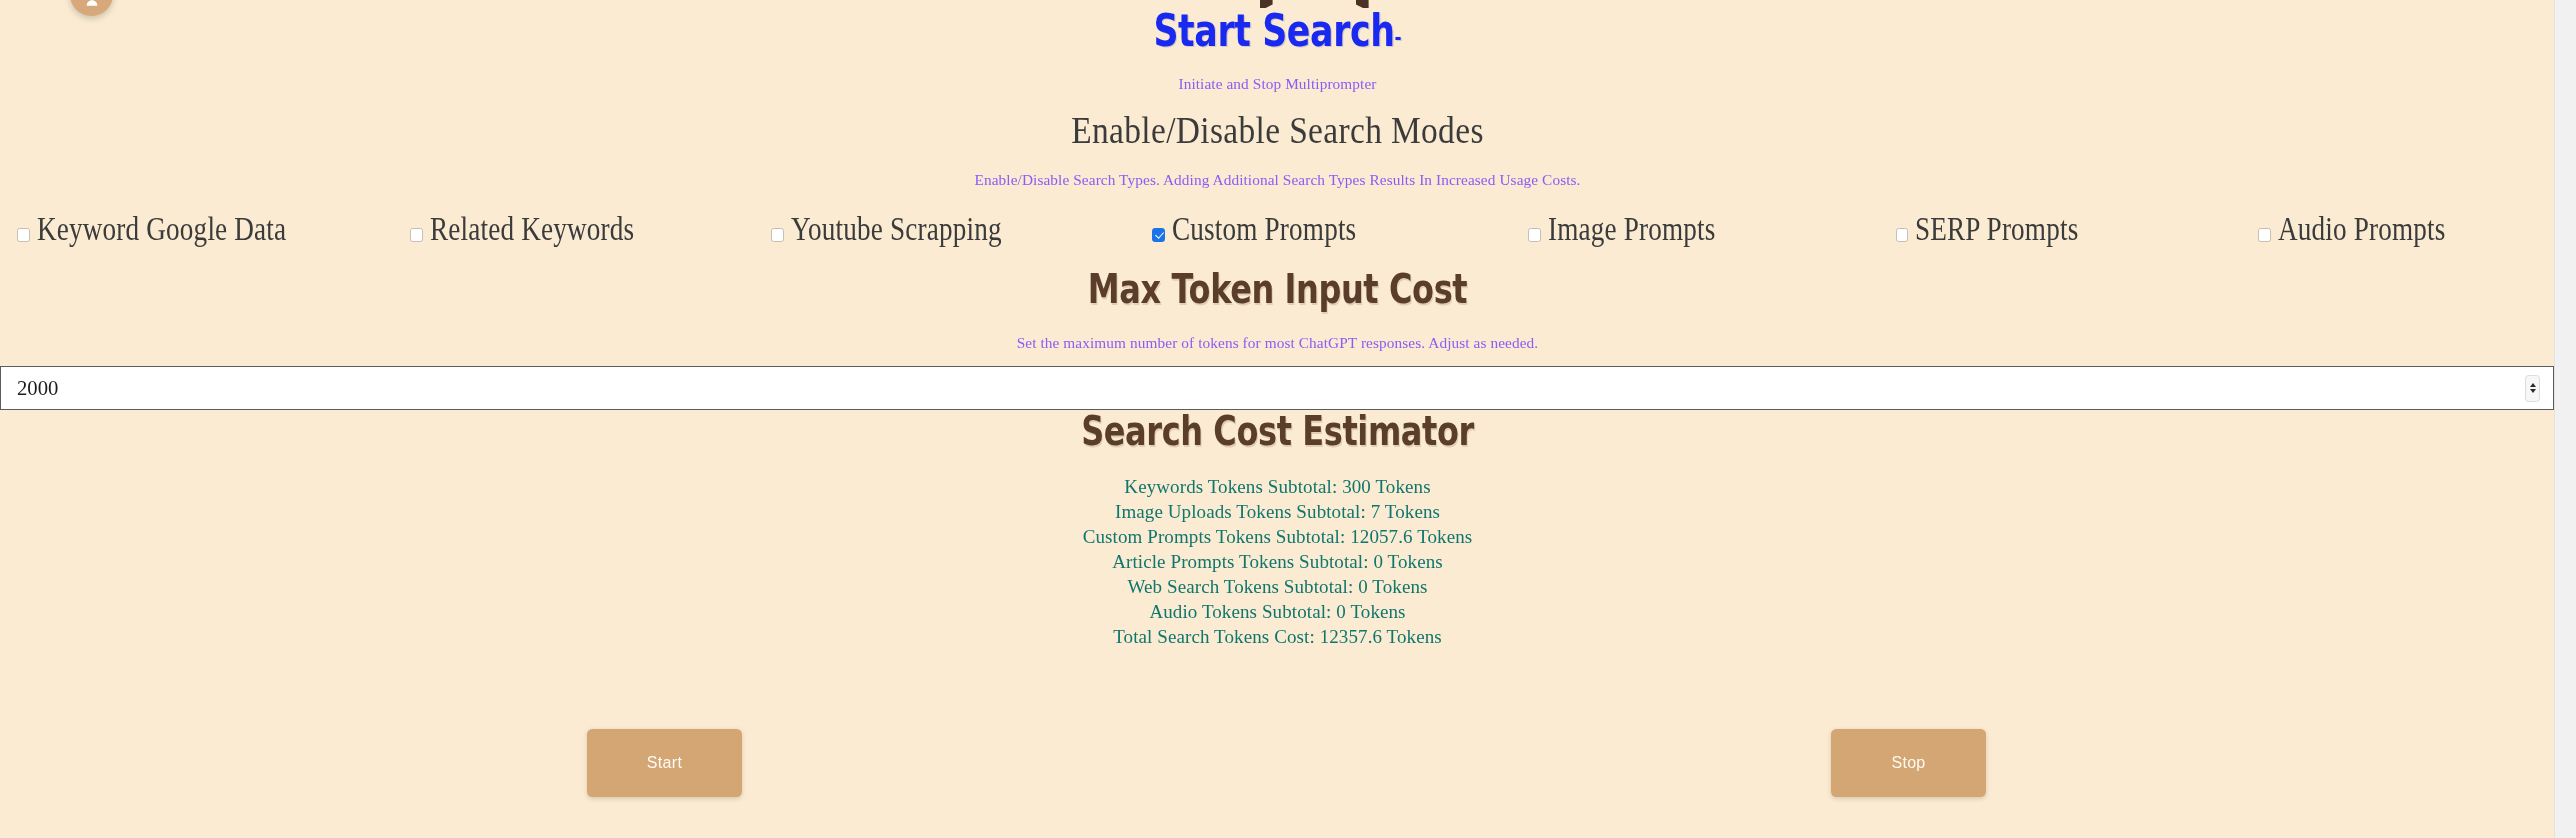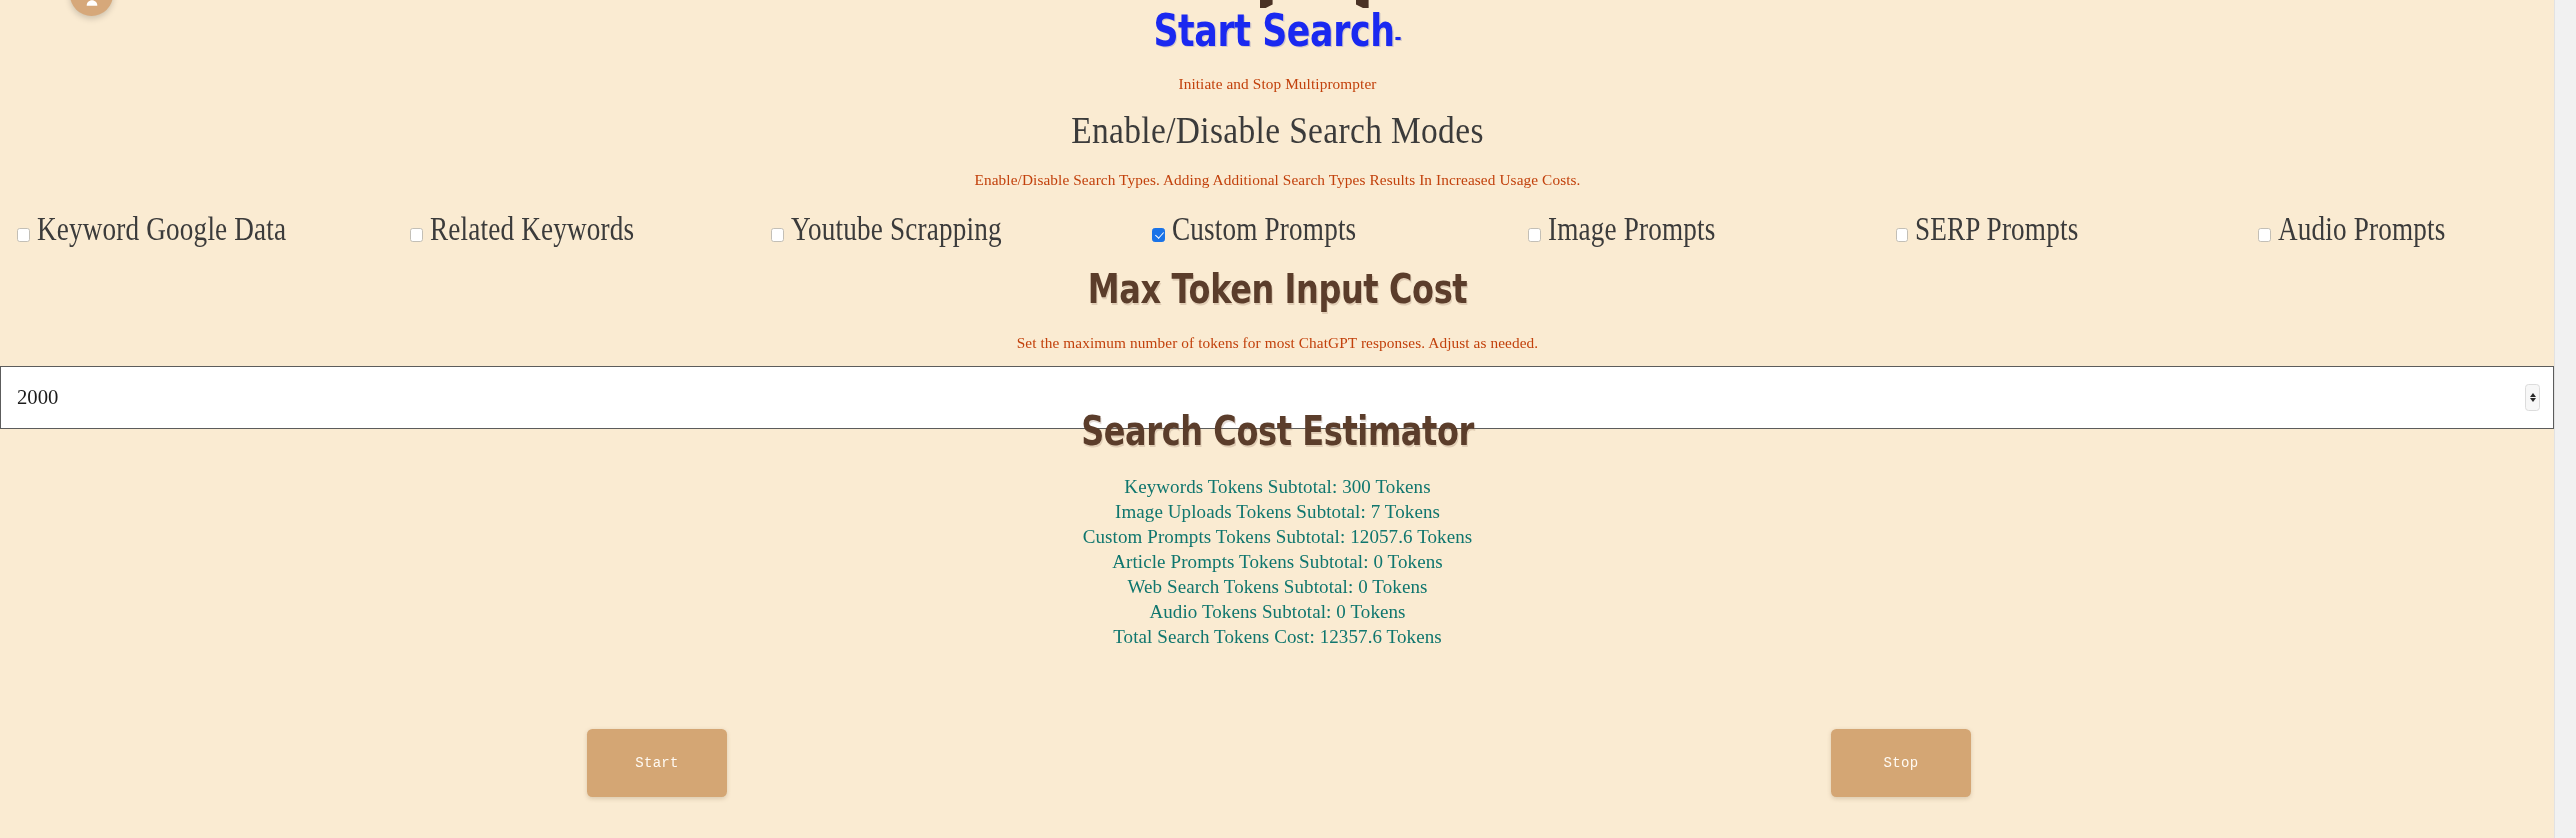--- a/index.html
+++ b/index.html
@@ -106,21 +106,21 @@
     font-weight: bold;
   }
 
   .subtitle {
     position: absolute;
     left: 0;
     width: 2555px;
     text-align: center;
     font-family: "Liberation Serif", "DejaVu Serif", serif;
     font-size: 15.3px;
-    color: #c2410c;
+    color: #8b5cf6;
     letter-spacing: 0.1px;
   }
   .sub-start-search { top: 75px; }
 
   
   .serif-heading {
     position: absolute;
     left: 0;
     width: 2555px;
     text-align: center;
@@ -202,21 +202,21 @@
     text-shadow: 1.1px 1.1px 0 rgba(150,120,100,0.25);
   }
   .sub-maxtoken { top: 334px; }
 
   
   .number-field-wrap {
     position: absolute;
     top: 366px;
     left: 0;
     width: 2554px;
-    height: 63px;
+    height: 44px;
     box-sizing: border-box;
     background: #ffffff;
     border: 1.8px solid #5c5c5c;
     display: flex;
     align-items: center;
     padding: 0 12.6px 0 16px;
   }
   .number-field {
     flex: 1 1 auto;
     border: none;
@@ -286,28 +286,28 @@
   .actions {
     position: absolute;
     top: 729px;
     left: 0;
     width: 2555px;
     height: 68px;
   }
   .action-btn {
     position: absolute;
     top: 0;
-    width: 140px;
+    width: 155px;
     height: 68px;
     border: none;
     border-radius: 5.4px;
     background: #d4a674;
     color: #fffaf3;
-    font-family: Liberation Mono, monospace;
-    font-size: 14px;
+    font-family: Liberation Sans, sans-serif;
+    font-size: 16px;
     letter-spacing: 0.3px;
     cursor: pointer;
     box-shadow: 0 1.8px 4.5px rgba(120,90,55,0.22);
   }
   .btn-start { left: 587px; }
   .btn-stop  { left: 1831px; }
 </style>
 </head>
 <body>
 

